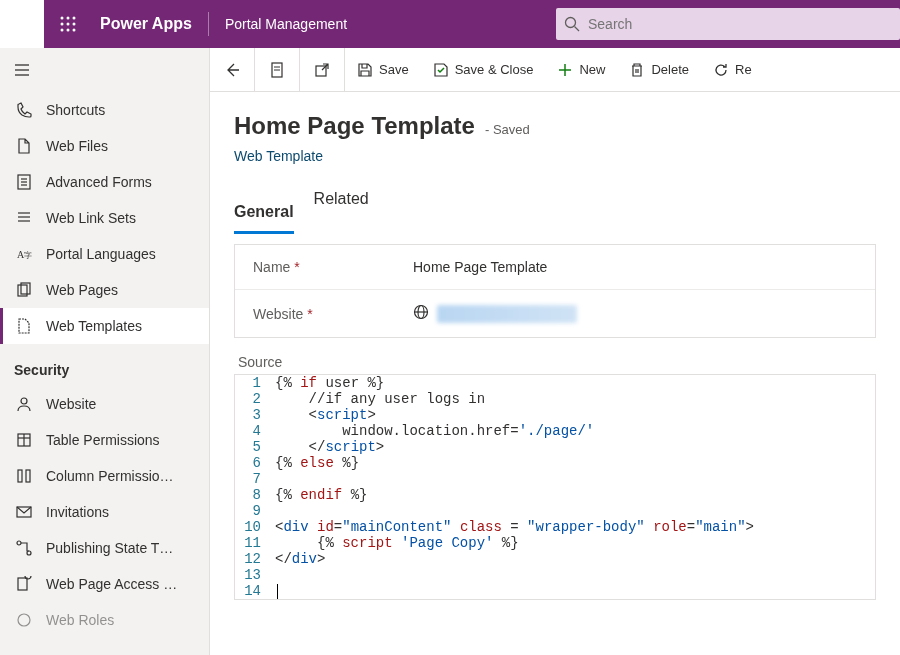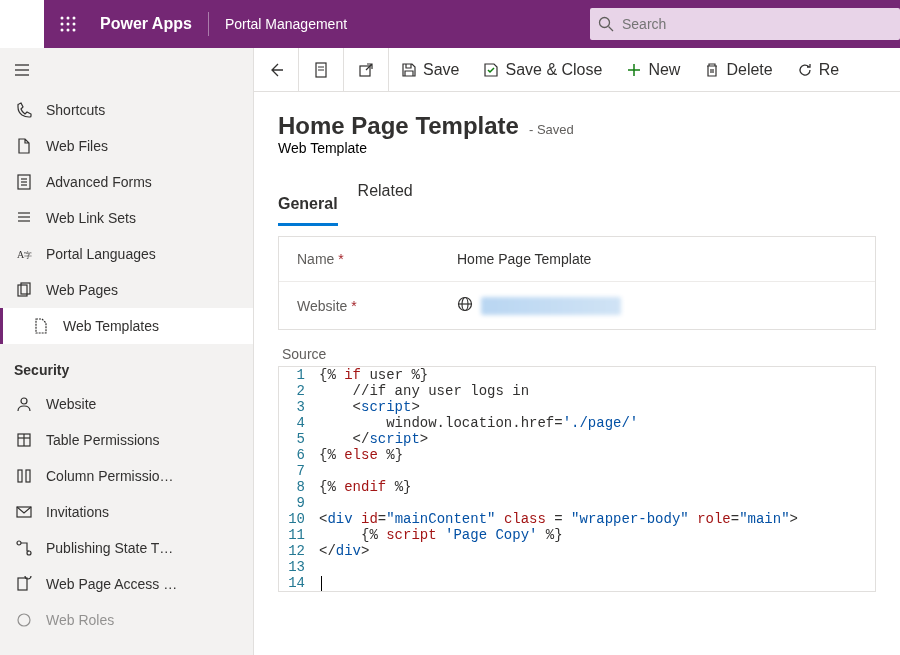--- a/index.html
+++ b/index.html
@@ -6,55 +6,55 @@
     body { font-family: "Segoe UI", -apple-system, sans-serif; font-size: 14px; color: #323130; width: 900px; height: 655px; overflow: hidden; background: #fff; }
     
     
     .topbar { height: 48px; background: #742774; color: #fff; display: flex; align-items: center; margin-left: 44px; }
     .waffle { width: 48px; height: 48px; display: flex; align-items: center; justify-content: center; cursor: pointer; }
     .waffle svg { width: 16px; height: 16px; fill: #fff; }
     .brand { font-size: 16px; font-weight: 600; padding: 0 16px 0 8px; }
     .brand-sep { width: 1px; height: 24px; background: rgba(255,255,255,0.4); }
     .subbrand { font-size: 14px; padding: 0 16px; }
     .topbar-spacer { flex: 1; }
-    .search-wrap { height: 32px; width: 310px; margin-right: 0; background: #e8d4e8; border-radius: 2px; display: flex; align-items: center; padding: 0 8px; }
+    .search-wrap { height: 32px; width: 344px; margin-right: 0; background: #e8d4e8; border-radius: 2px; display: flex; align-items: center; padding: 0 8px; }
     .search-wrap svg { width: 16px; height: 16px; fill: #605e5c; margin-right: 8px; }
     .search-input { border: none; background: transparent; outline: none; flex: 1; font-size: 14px; color: #605e5c; }
     
     
     .body-wrap { display: flex; height: 607px; }
     
     
-    .sidebar { width: 254px; background: #f3f2f1; border-right: 1px solid #e1dfdd; display: flex; flex-direction: column; }
+    .sidebar { width: 210px; background: #f3f2f1; border-right: 1px solid #e1dfdd; display: flex; flex-direction: column; }
     .hamburger { height: 44px; display: flex; align-items: center; padding: 0 14px; cursor: pointer; }
     .hamburger svg { width: 16px; height: 16px; }
     .nav-item { height: 36px; display: flex; align-items: center; padding: 0 10px 0 14px; cursor: pointer; font-size: 14px; }
-    .nav-item.selected { background: #fff; border-left: 3px solid #742774; padding-left: 28px; font-weight: 400; }
+    .nav-item.selected { background: #fff; border-left: 3px solid #742774; padding-left: 11px; font-weight: 400; }
     .nav-icon { width: 20px; height: 20px; margin-right: 12px; display: flex; align-items: center; justify-content: center; }
     .nav-icon svg { width: 16px; height: 16px; fill: none; stroke: #323130; stroke-width: 1.2; }
     .nav-label { white-space: nowrap; overflow: hidden; text-overflow: ellipsis; }
     .section-header { font-weight: 600; padding: 18px 14px 8px; font-size: 14px; }
     
     
     .main { flex: 1; display: flex; flex-direction: column; overflow: hidden; }
     
     
     .cmdbar { height: 44px; border-bottom: 1px solid #e1dfdd; display: flex; align-items: center; }
-    .cmd-btn { height: 44px; padding: 0 12px; display: flex; align-items: center; cursor: pointer; font-size: 16px; border-right: none; }
+    .cmd-btn { height: 44px; padding: 0 12px; display: flex; align-items: center; cursor: pointer; font-size: 13px; border-right: none; }
     .cmd-btn svg { width: 16px; height: 16px; margin-right: 6px; }
     .cmd-btn.icon-only svg { margin-right: 0; }
     .cmd-btn.icon-only { padding: 0 14px; }
     .cmd-sep { width: 1px; height: 44px; background: #e1dfdd; }
     
     
     .content { padding: 20px 24px; overflow: auto; flex: 1; }
     .title-row { display: flex; align-items: baseline; gap: 10px; }
     .page-title { font-size: 24px; font-weight: 600; }
     .save-state { font-size: 13px; color: #605e5c; }
-    .subtitle { font-size: 14px; color: #000000; margin-top: 0; }
+    .subtitle { font-size: 14px; color: #0c4a6e; margin-top: 8px; }
     
     .tabs { display: flex; gap: 20px; margin-top: 20px; border-bottom: none; }
     .tab { padding: 6px 0 10px; cursor: pointer; font-size: 16px; color: #323130; }
     .tab.active { font-weight: 600; border-bottom: 3px solid #0078d4; margin-top: 13px; }
     .form-box { border: 1px solid #e1dfdd; margin-top: 10px; }
     .form-row { display: flex; align-items: center; padding: 14px 18px; border-bottom: 1px solid #edebe9; }
     .form-row:last-child { border-bottom: none; }
     .form-label { width: 160px; color: #605e5c; }
     .req { color: #a4262c; margin-left: 4px; }
     .form-value { flex: 1; display: flex; align-items: center; gap: 8px; }

